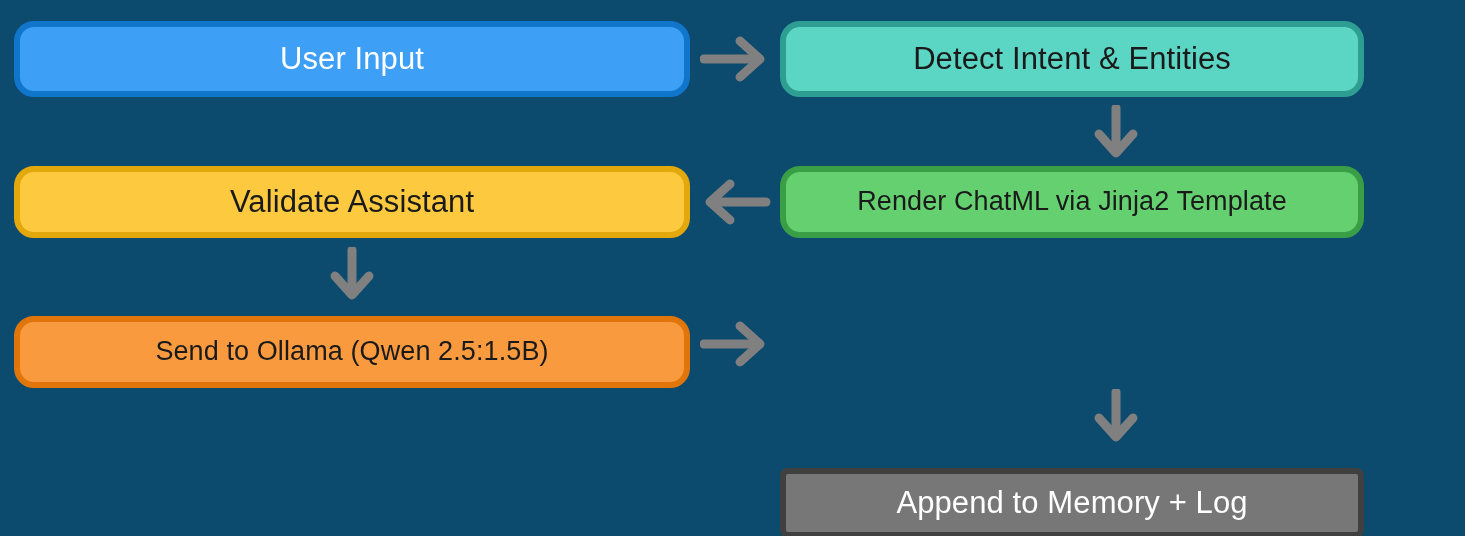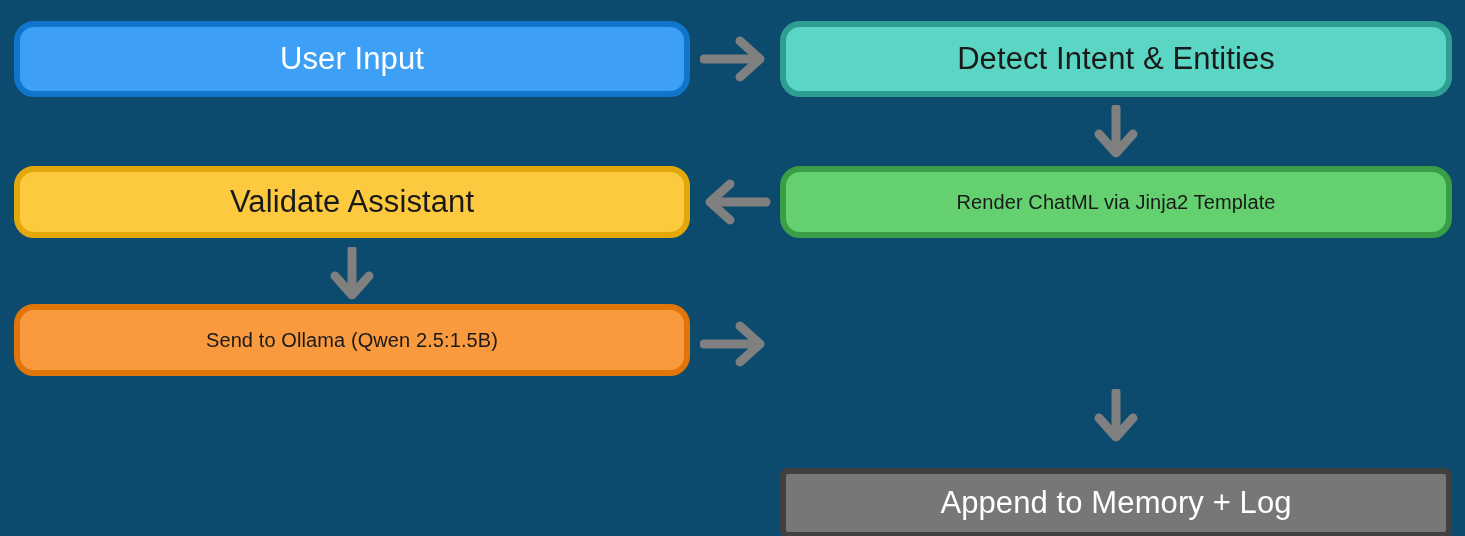--- a/index.html
+++ b/index.html
@@ -32,35 +32,35 @@
     white-space: nowrap;
   }
   .node .label {
     display: block;
     font-size: 31px;
     font-weight: 400;
     letter-spacing: 0.1px;
   }
   
   .col-left  { left: 14px;  width: 676px; }
-  .col-right { left: 780px; width: 672px; }
+  .col-right { left: 780px; width: 584px; }
   .row1 { top: 21px;  height: 76px; }
   .row2 { top: 166px; height: 72px; }
-  .row3 { top: 304px; height: 72px; }
+  .row3 { top: 316px; height: 72px; }
   .row4 { top: 468px; height: 70px; border-radius: 8px; }
 
   
   .arrow {
     position: absolute;
     overflow: visible;
   }
   .arrow svg { display: block; }
 
   
-  .node .label.tight { font-size: 20px; }
+  .node .label.tight { font-size: 27px; }
 </style>
 </head>
 <body>
 
 <div id="canvas">
 
   <div class="node col-left row1" id="node-user-input" style="background-color: rgb(61, 159, 245); border-color: rgb(16, 118, 204); color: rgb(255, 255, 255);">
     <span class="label">User Input</span>
   </div>
 

